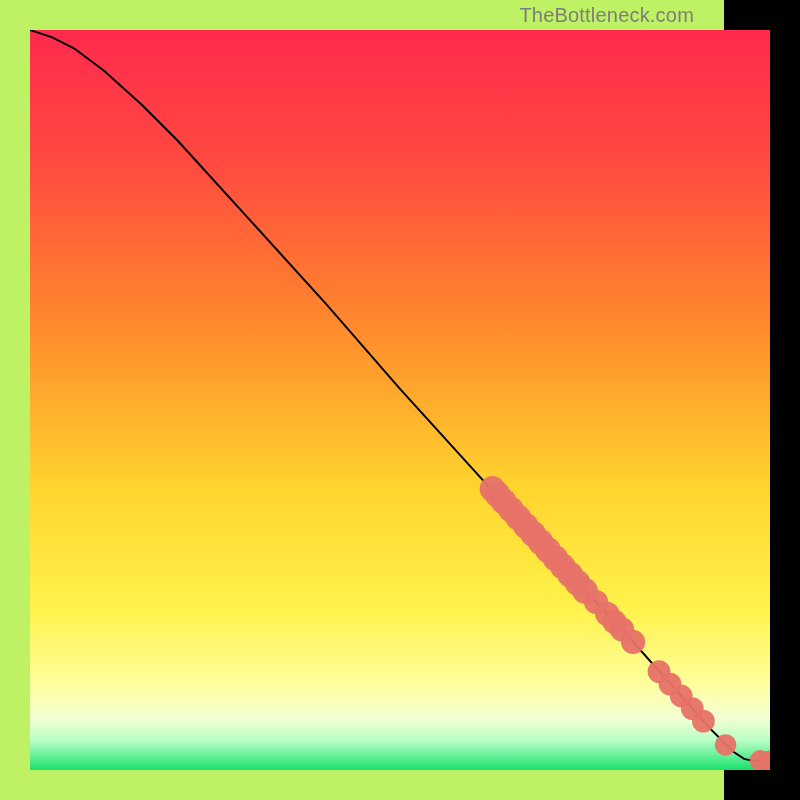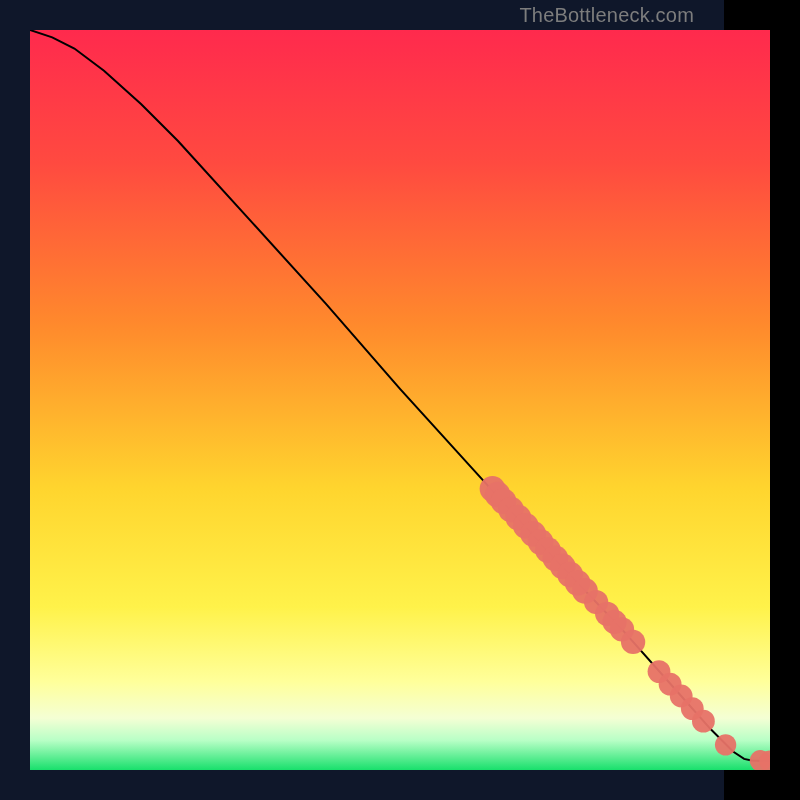--- a/index.html
+++ b/index.html
@@ -8,21 +8,21 @@
     width: 800px;
     height: 800px;
     background: #000;
     overflow: hidden;
     font-family: Arial, Helvetica, sans-serif;
   }
   .stage {
     position: relative;
     width: 724px;
     height: 800px;
-    background: #0f172a;
+    background: #bef264;
   }
   .plot {
     position: absolute;
     left: 30px;
     top: 30px;
     width: 740px;
     height: 740px;
   }
   .attribution {
     position: absolute;

